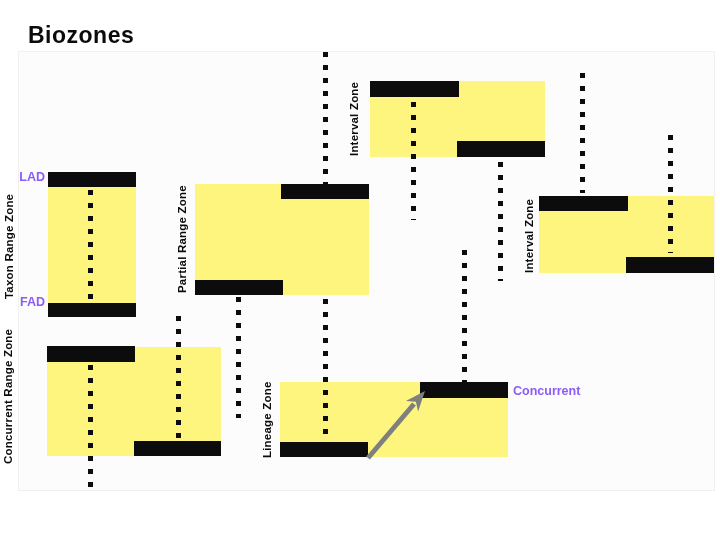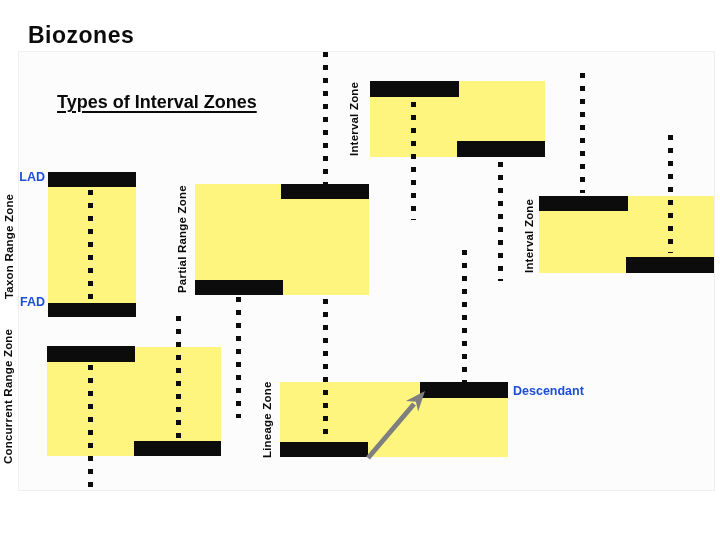--- a/index.html
+++ b/index.html
@@ -26,36 +26,35 @@
     position:absolute; width:5px;
     background-image:repeating-linear-gradient(to bottom,
       #0c0c0c 0px, #0c0c0c 5px, transparent 5px, transparent 13px);
   }
   .vlabel {
     position:absolute; writing-mode:vertical-rl; transform:rotate(180deg);
     font-size:11.5px; font-weight:bold; color:#0b0b0b;
     text-align:center; white-space:nowrap; letter-spacing:0.2px; width:15px;
   }
   .hlabel {
-    position:absolute; font-size:12.5px; font-weight:bold; color:#1d4ed8;
+    position:absolute; font-size:12.5px; font-weight:bold; color:#8b5cf6;
     white-space:nowrap;
   }
   .hlabel.right { text-align:right; width:41px; }
   .arrow-svg { position:absolute; left:350px; top:378px; }
 </style>
 </head>
 <body>
 
 <div class="page">
 
   <h1 class="page-title">Biozones</h1>
 
   <div class="panel"></div>
 
-  <h2 class="subtitle">Types of Interval Zones</h2>
 
   <div>
     <span class="hlabel right" style="left:4px; top:170px;">LAD</span>
     <div class="bar" style="left:48px; top:172px; width:88px; height:15px;"></div>
     <div class="fill" style="left:48px; top:187px; width:88px; height:116px;"></div>
     <div class="bar" style="left:48px; top:303px; width:88px; height:14px;"></div>
     <span class="hlabel right" style="left:4px; top:295px;">FAD</span>
     <span class="vlabel" style="left:3px; top:190px; height:112px;">Taxon Range Zone</span>
   </div>
 
@@ -85,21 +84,21 @@
     <div class="bar" style="left:47px; top:346px; width:88px; height:16px;"></div>
     <div class="bar" style="left:134px; top:441px; width:87px; height:15px;"></div>
     <span class="vlabel" style="left:2px; top:333px; height:131px;">Concurrent Range Zone</span>
   </div>
 
   <div>
     <div class="fill" style="left:280px; top:382px; width:228px; height:75px;"></div>
     <div class="bar" style="left:420px; top:382px; width:88px; height:16px;"></div>
     <div class="bar" style="left:280px; top:442px; width:88px; height:15px;"></div>
     <span class="vlabel" style="left:261px; top:381px; height:78px;">Lineage Zone</span>
-    <span class="hlabel" style="left:513px; top:384px;">Descendant</span>
+    <span class="hlabel" style="left:513px; top:384px;">Concurrent</span>
     <svg class="arrow-svg" width="85" height="90" viewBox="0 0 85 90">
       <line x1="18" y1="80" x2="64" y2="26" stroke="#7f7f7f" stroke-width="5"></line>
       <polygon points="75,13 68.1,33.4 65.9,23.7 55.9,23" fill="#7f7f7f"></polygon>
     </svg>
   </div>
 
   <div class="dotline" style="left:88px;  top:190px; height:110px;"></div>
   <div class="dotline" style="left:88px;  top:365px; height:124px;"></div>
   <div class="dotline" style="left:176px; top:316px; height:122px;"></div>
   <div class="dotline" style="left:236px; top:297px; height:121px;"></div>

